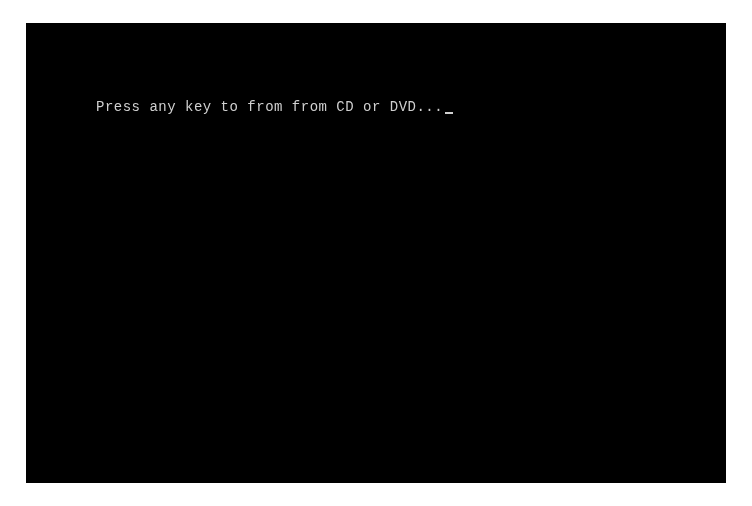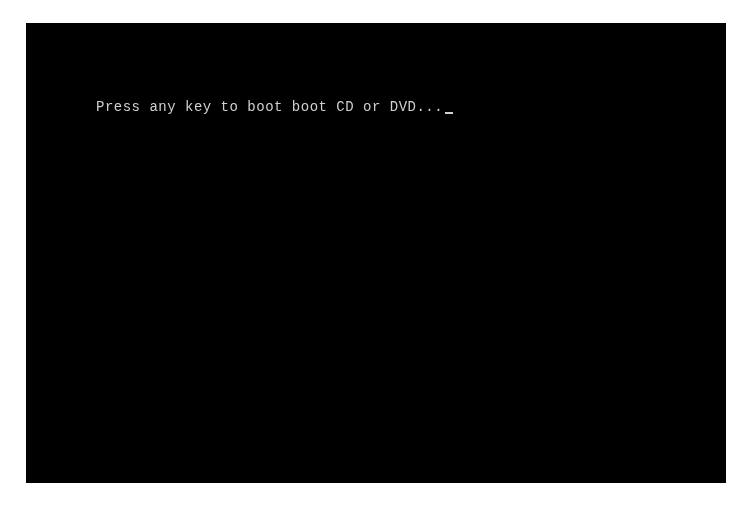--- a/index.html
+++ b/index.html
@@ -38,14 +38,14 @@
       margin-left: 2px;
       vertical-align: bottom;
       position: relative;
       top: -1px;
     }
   </style>
 </head>
 <body>
 
 <div class="boot-screen">
-  <span class="boot-line">Press any key to boot boot CD or DVD...</span><span class="cursor"></span>
+  <span class="boot-line">Press any key to from from CD or DVD...</span><span class="cursor"></span>
 </div>
 
 </body></html>

